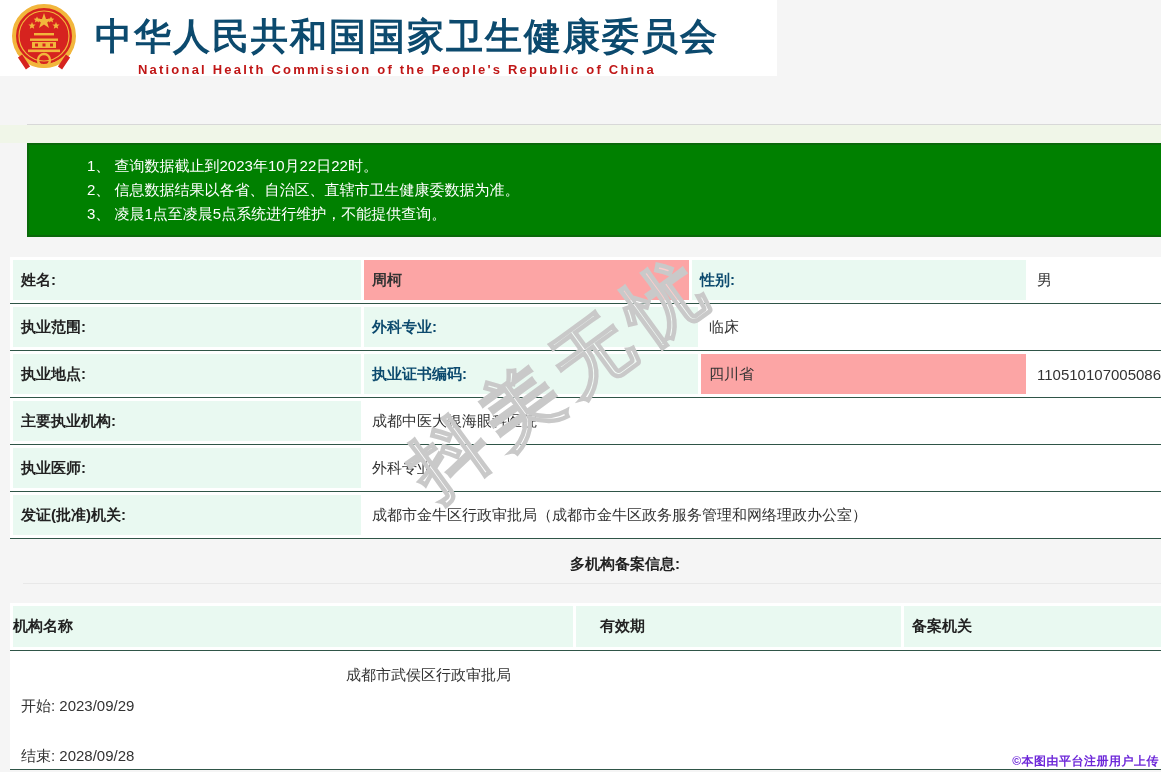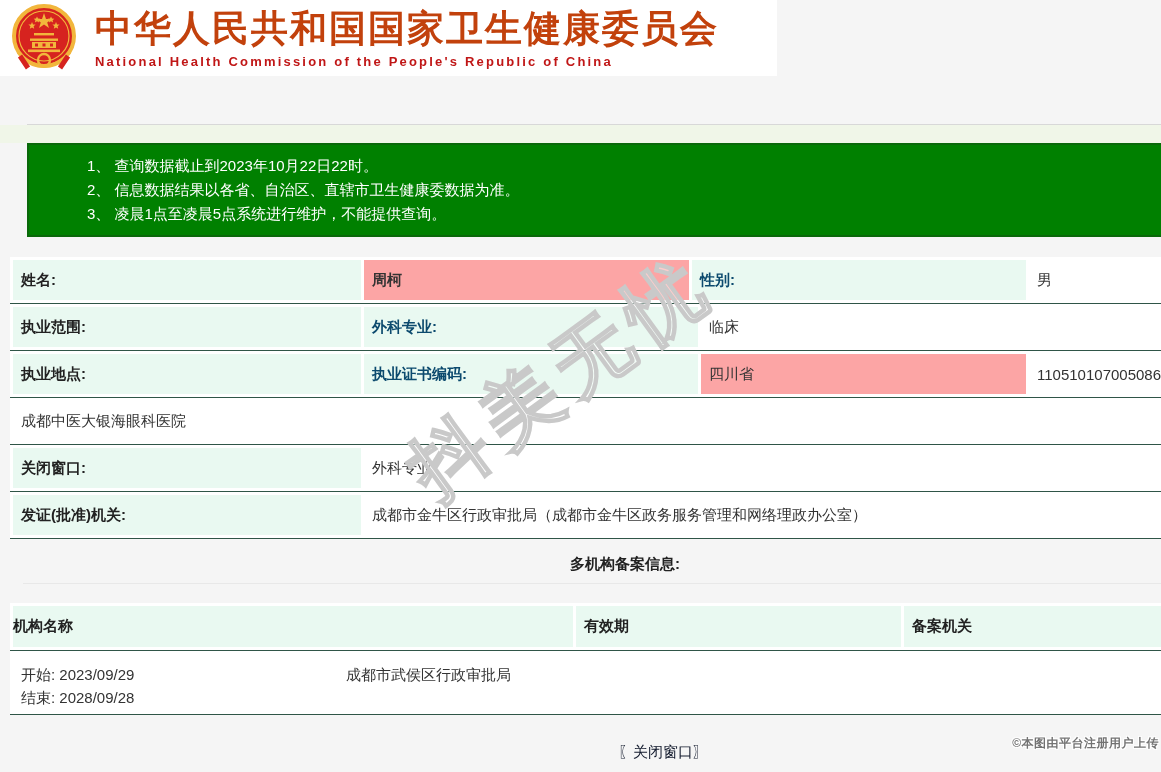--- a/index.html
+++ b/index.html
@@ -9,26 +9,26 @@
     font-family:"Liberation Sans","DejaVu Sans",sans-serif;
     color:#333;
   }
   .sheet{width:1300px;position:relative;}
 
   
   .header-banner{width:777px;height:76px;background:#ffffff;position:relative;}
   .emblem{position:absolute;left:8px;top:2px;width:72px;height:72px;}
   .header-titles{position:absolute;left:95px;top:6px;}
   .title-cn{
-    font-size:37px;font-weight:bold;color:#c2410c;letter-spacing:2px;
-    line-height:46px;white-space:nowrap;
+    font-size:37px;font-weight:bold;color:#0c4a6e;letter-spacing:2px;
+    line-height:46px;white-space:nowrap;margin-top:8px;
   }
   .title-en{
     font-size:13px;font-weight:bold;color:#c01616;letter-spacing:2.2px;
-    line-height:16px;white-space:nowrap;margin-top:2px;
+    line-height:16px;white-space:nowrap;margin-top:2px;margin-left:43px;
   }
 
   
   .top-divider{margin:48px 0 0 27px;border-top:1px solid #d8d8d8;height:0;}
   .pale-strip{height:18px;background:#f0f6e8;}
 
   
   .notice-box{
     margin-left:27px;background:#008000;border:2px solid #0a680a;
     padding:9px 20px 9px 58px;color:#ffffff;font-size:15px;line-height:24px;
@@ -56,37 +56,37 @@
   .heading-divider{margin:9px 0 0 23px;border-top:1px solid #e8e8e8;height:0;}
 
   .org-table{margin:19px 0 0 10px;width:1280px;}
   .o-head{
     display:flex;height:44px;padding:3px 0 0 3px;background:#ffffff;
     border-bottom:1px solid #2f5547;box-sizing:content-box;
   }
   .o-hcell{display:flex;align-items:center;background:#e9f9f1;font-size:15px;
     font-weight:bold;color:#222;margin:0 3px 3px 0;box-sizing:border-box;}
   .o-c1{width:560px;flex:none;}
-  .o-c2{width:325px;padding-left:8px;flex:none;}
+  .o-c2{width:325px;padding-left:24px;flex:none;}
   .o-c3{flex:1;padding-left:8px;}
   .o-row{
     display:flex;background:#ffffff;min-height:63px;align-items:flex-start;
     border-bottom:1px solid #2f5547;
   }
   .o-cell{font-size:15px;color:#333;padding-top:14px;line-height:19px;box-sizing:border-box;}
   .o-cell.o-c1{padding-left:27px;}
   .o-cell.o-c2{padding-left:11px;}
   .o-cell.o-c3{padding-left:11px;}
-  .o-cell div{margin-bottom:4px;}
+  .o-cell div{margin-bottom:4px;margin-top:31px;}
 
   
   .close-wrap{width:1326px;text-align:center;margin-top:28px;}
   .close-link{font-size:15px;color:#0f172a;text-decoration:none;cursor:pointer;}
   .credit{
-    position:absolute;right:2px;bottom:20px;font-size:12px;font-weight:bold;color:#737373;
+    position:absolute;right:2px;bottom:2px;font-size:12px;font-weight:bold;color:#6d28d9;
     text-shadow:1px 1px 0 #fff,-1px -1px 0 #fff,1px -1px 0 #fff,-1px 1px 0 #fff;
     letter-spacing:0.5px;
   }
 
   
   .watermark{
     position:absolute;left:420px;top:430px;z-index:5;pointer-events:none;
     font-size:76px;font-weight:bold;letter-spacing:12px;white-space:nowrap;
     color:rgba(255,255,255,0.45);
     -webkit-text-stroke:2px #c9c9c9;
@@ -145,24 +145,25 @@
       <div class="cell lbl2">外科专业:</div>
       <div class="cell val2">临床</div>
     </div>
     <div class="i-row">
       <div class="cell lbl">执业地点:</div>
       <div class="cell lbl2">执业证书编码:</div>
       <div class="cell val">四川省</div>
       <div class="cell val2">110510107005086</div>
     </div>
     <div class="i-row">
+      <div class="cell lbl">主要执业机构:</div>
       <div class="cell valwide">成都中医大银海眼科医院</div>
     </div>
     <div class="i-row">
-      <div class="cell lbl">关闭窗口:</div>
+      <div class="cell lbl">执业医师:</div>
       <div class="cell valwide">外科专业</div>
     </div>
     <div class="i-row">
       <div class="cell lbl">发证(批准)机关:</div>
       <div class="cell valwide">成都市金牛区行政审批局（成都市金牛区政务服务管理和网络理政办公室）</div>
     </div>
   </div>
 
   <div class="section-heading">多机构备案信息:</div>
   <div class="heading-divider"></div>

